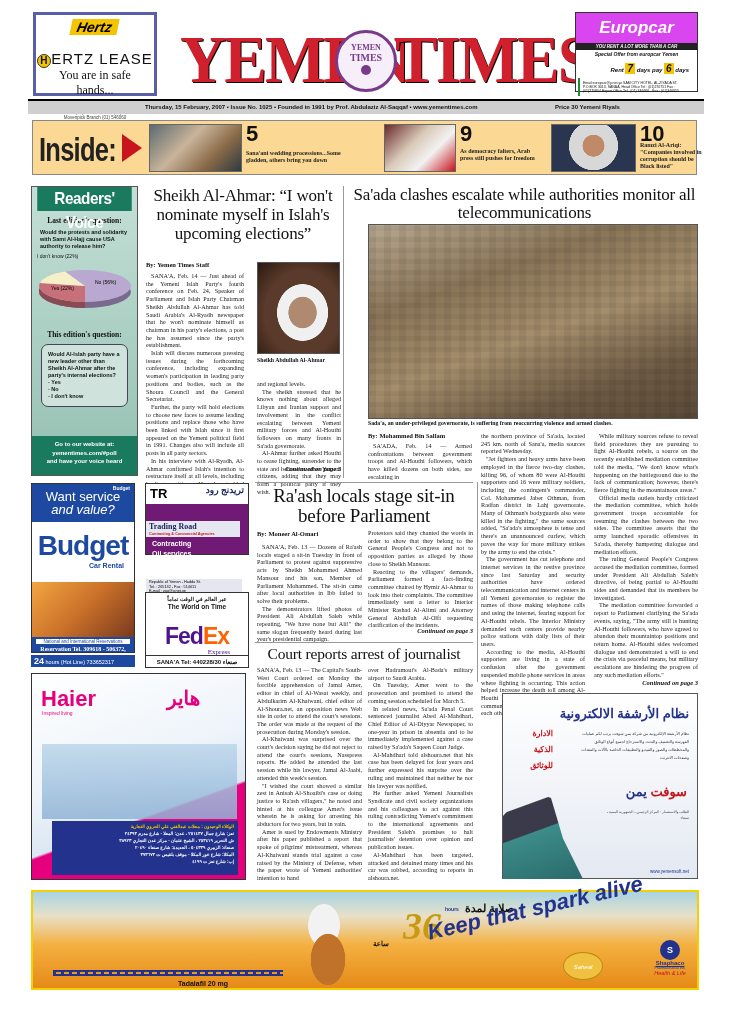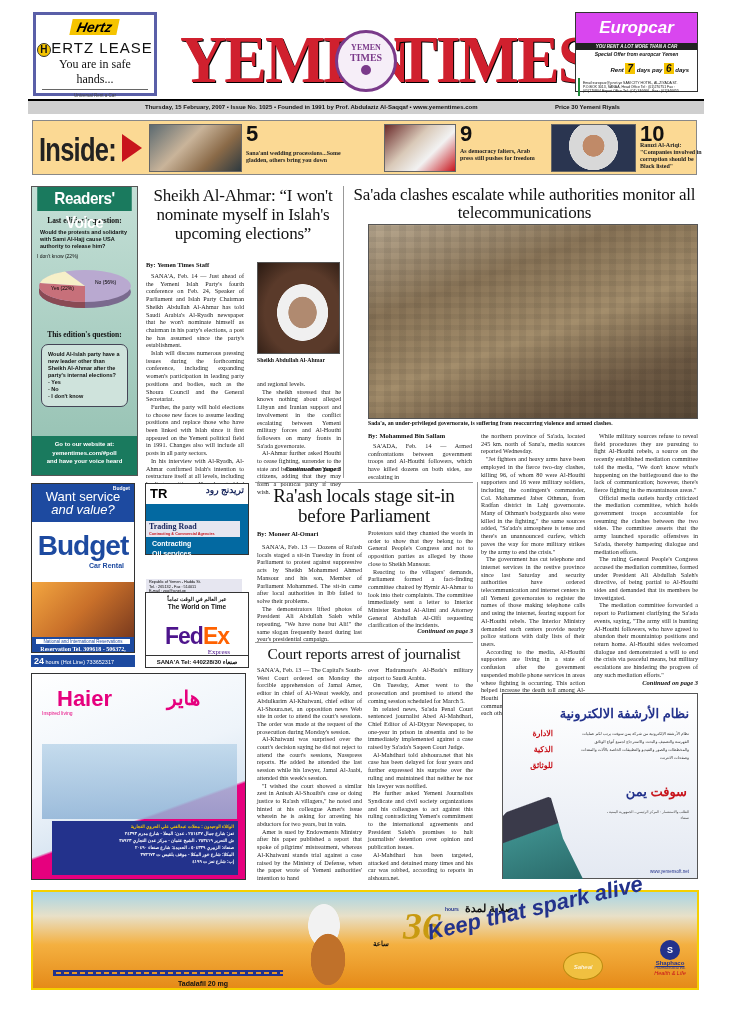--- a/index.html
+++ b/index.html
@@ -7,21 +7,21 @@
 .abs{position:absolute}
 .body-text{font-family:"Liberation Serif",serif;font-size:6.2px;line-height:7.7px;text-align:justify;color:#222}
 .body-text p{text-indent:5px}
 .hl{font-family:"Liberation Serif",serif;font-weight:normal;text-align:center;color:#111;letter-spacing:-.2px}
 .byline{font-family:"Liberation Serif",serif;font-weight:bold;font-size:6.5px}
 .cont{font-family:"Liberation Serif",serif;font-style:italic;font-weight:bold;font-size:6.5px;text-align:right}
 .sans{font-family:"Liberation Sans",sans-serif}
 
 #hertz{left:33px;top:12px;width:124px;height:84px;border:3px solid #5a5fa8;background:#fff;text-align:center}
 #hertz .logo{display:inline-block;margin-top:4px;background:#f5c400;color:#000;font:italic bold 14px "Liberation Sans",sans-serif;padding:0 6px;transform:skewX(-12deg)}
-#hertz .lease{font:15px "Liberation Sans",sans-serif;letter-spacing:1px;margin-top:3px}
+#hertz .lease{font:15px "Liberation Sans",sans-serif;letter-spacing:1px;margin-top:14px}
 #hertz .lease b{display:inline-block;width:14px;height:14px;border-radius:50%;background:#f5c400;border:1px solid #333;font-size:10px;line-height:12px}
 #hertz .tag{font:12px "Liberation Serif",serif;border-bottom:1px solid #666;margin:0 6px;padding-bottom:2px}
 #hertz .small{font:4.5px "Liberation Sans",sans-serif;color:#444;line-height:5.5px;margin-top:3px}
 #masthead{left:175px;top:18px;width:390px;height:80px}
 #masthead .word{position:absolute;top:5px;font:bold 64px "Liberation Serif",serif;color:#d0202e;letter-spacing:-2px;transform:scaleY(1.05);text-shadow:1px 1px 0 #000}
 #masthead .yemen{left:5px}
 #masthead .times{left:220px}
 #emblem{left:335px;top:30px;width:62px;height:62px;border-radius:50%;border:3px solid #7a3a8a;background:#f6eef8;text-align:center}
 #emblem .t1{font:bold 8px "Liberation Serif",serif;color:#7a3a8a;margin-top:10px}
 #emblem .t2{font:bold 10px "Liberation Serif",serif;color:#7a3a8a}
@@ -62,38 +62,38 @@
 #budget{left:31px;top:483px;width:104px;height:170px;background:#1d4aa0;border:1px solid #333;color:#fff;text-align:center}
 #budget .w{font:13px "Liberation Sans",sans-serif;line-height:13px;margin-top:6px}
 #budget .mid{background:#fff;height:60px;margin-top:6px;position:relative}
 #budget .logo{font:bold 28px "Liberation Sans",sans-serif;color:#1d4aa0;padding-top:8px;letter-spacing:-1px}
 #budget .car{font:bold 7px "Liberation Sans",sans-serif;color:#1d4aa0;text-align:right;padding-right:10px}
 #budget .photo2{height:55px;background:linear-gradient(135deg,#f3a640,#c9702a 50%,#7a3a1e);}
 #budget .nat{background:#fff;color:#1d4aa0;font:4.5px "Liberation Sans",sans-serif;margin:2px 4px}
 #budget .res{font:bold 6px "Liberation Serif",serif;line-height:7px}
 #hot{left:31px;top:655px;width:104px;height:12px;background:#1d4aa0;color:#fff;font:5.5px "Liberation Sans",sans-serif;line-height:12px;padding-left:3px}
 #hot b{font-size:9px}
-#trading{left:145px;top:483px;width:104px;height:72px;background:#0369a1;border:1px solid #333;color:#fff}
+#trading{left:145px;top:483px;width:104px;height:72px;background:#701a75;border:1px solid #333;color:#fff}
 #trading .top{background:#fff;height:20px;position:relative}
 #trading .tr{position:absolute;left:4px;top:2px;font:bold 13px "Liberation Sans",sans-serif;color:#000}
 #trading .ar{position:absolute;right:4px;top:1px;font:bold 9px "Liberation Sans",sans-serif;color:#15235a}
 #trading .name{background:#e6e6f0;color:#15235a;font:bold 8px "Liberation Serif",serif;padding:1px 3px;margin-top:17px;width:94px}
 #trading .sub{font:bold 3.8px "Liberation Sans",sans-serif;color:#c8141c;background:#e6e6f0;padding:0 3px 1px;width:94px}
 #trading .svc{font:bold 7px "Liberation Sans",sans-serif;line-height:9.5px;padding-left:6px;margin-top:2px}
 #trading .svc div:nth-child(3),#trading .svc div:nth-child(4){text-align:right;padding-right:4px}
 #trading .addr{background:#e6e6f0;color:#000;font:3.8px "Liberation Sans",sans-serif;line-height:4.5px;padding:1px 3px;margin-top:2px;width:96px}
 #fedex{left:145px;top:592px;width:104px;height:76px;border:1px solid #333;background:#fff;text-align:center}
 #fedex .ar{font:bold 5.5px "Liberation Sans",sans-serif;margin-top:3px}
 #fedex .w{font:bold 6.5px "Liberation Sans",sans-serif;margin-top:1px}
 #fedex .logo{font:bold 23px "Liberation Sans",sans-serif;letter-spacing:-1px;margin-top:14px;line-height:24px}
 #fedex .logo .f{color:#4d148c}#fedex .logo .e{color:#ff6200}
 #fedex .exp{font:7px "Liberation Serif",serif;color:#4d148c;text-align:right;padding-right:18px}
 #fedex .tel{position:absolute;left:0;bottom:0;width:102px;border-top:1px solid #333;font:bold 6px "Liberation Sans",sans-serif;height:12px;line-height:12px}
 #haier{left:31px;top:673px;width:215px;height:207px;border:1px solid #333;background:linear-gradient(160deg,#fff 0%,#eef4fa 45%,#dbe7f3 65%,#e6007e 66%,#e6007e 100%)}
-#haier .logo{position:absolute;left:25px;top:12px;font:bold 22px "Liberation Sans",sans-serif;color:#e6007e}
+#haier .logo{position:absolute;left:9px;top:12px;font:bold 22px "Liberation Sans",sans-serif;color:#e6007e}
 #haier .insp{position:absolute;left:10px;top:36px;font:5px "Liberation Sans",sans-serif;color:#e6007e}
 #haier .arlogo{position:absolute;left:135px;top:12px;font:bold 20px "Liberation Sans",sans-serif;color:#e6007e}
 #haier .apps{position:absolute;left:10px;top:70px;width:195px;height:75px;background:linear-gradient(#bcd6ea,#8fb3d6);opacity:.85}
 #haier .dealer{position:absolute;left:20px;top:147px;width:186px;height:54px;background:#23328c;color:#fff;font:bold 4.5px "Liberation Sans",sans-serif;line-height:7px;text-align:right;padding:2px 4px;direction:rtl}
 #haier .dealer .y{color:#f5c400}
 #yemensoft{left:502px;top:693px;width:196px;height:186px;border:1px solid #555;background:linear-gradient(#fff,#e4e9f2)}
 #yemensoft .t{position:absolute;right:8px;top:12px;font:bold 13px "Liberation Sans",sans-serif;color:#23328c;direction:rtl}
 #yemensoft .red{position:absolute;left:10px;top:32px;font:bold 8px "Liberation Sans",sans-serif;color:#c8141c;line-height:16px;direction:rtl;width:40px}
 #yemensoft .desc{position:absolute;right:8px;top:36px;width:110px;font:4px "Liberation Sans",sans-serif;color:#333;line-height:8px;direction:rtl;text-align:right}
 #yemensoft .logo{position:absolute;right:10px;top:90px;font:bold 13px "Liberation Sans",sans-serif;color:#23328c;direction:rtl}

